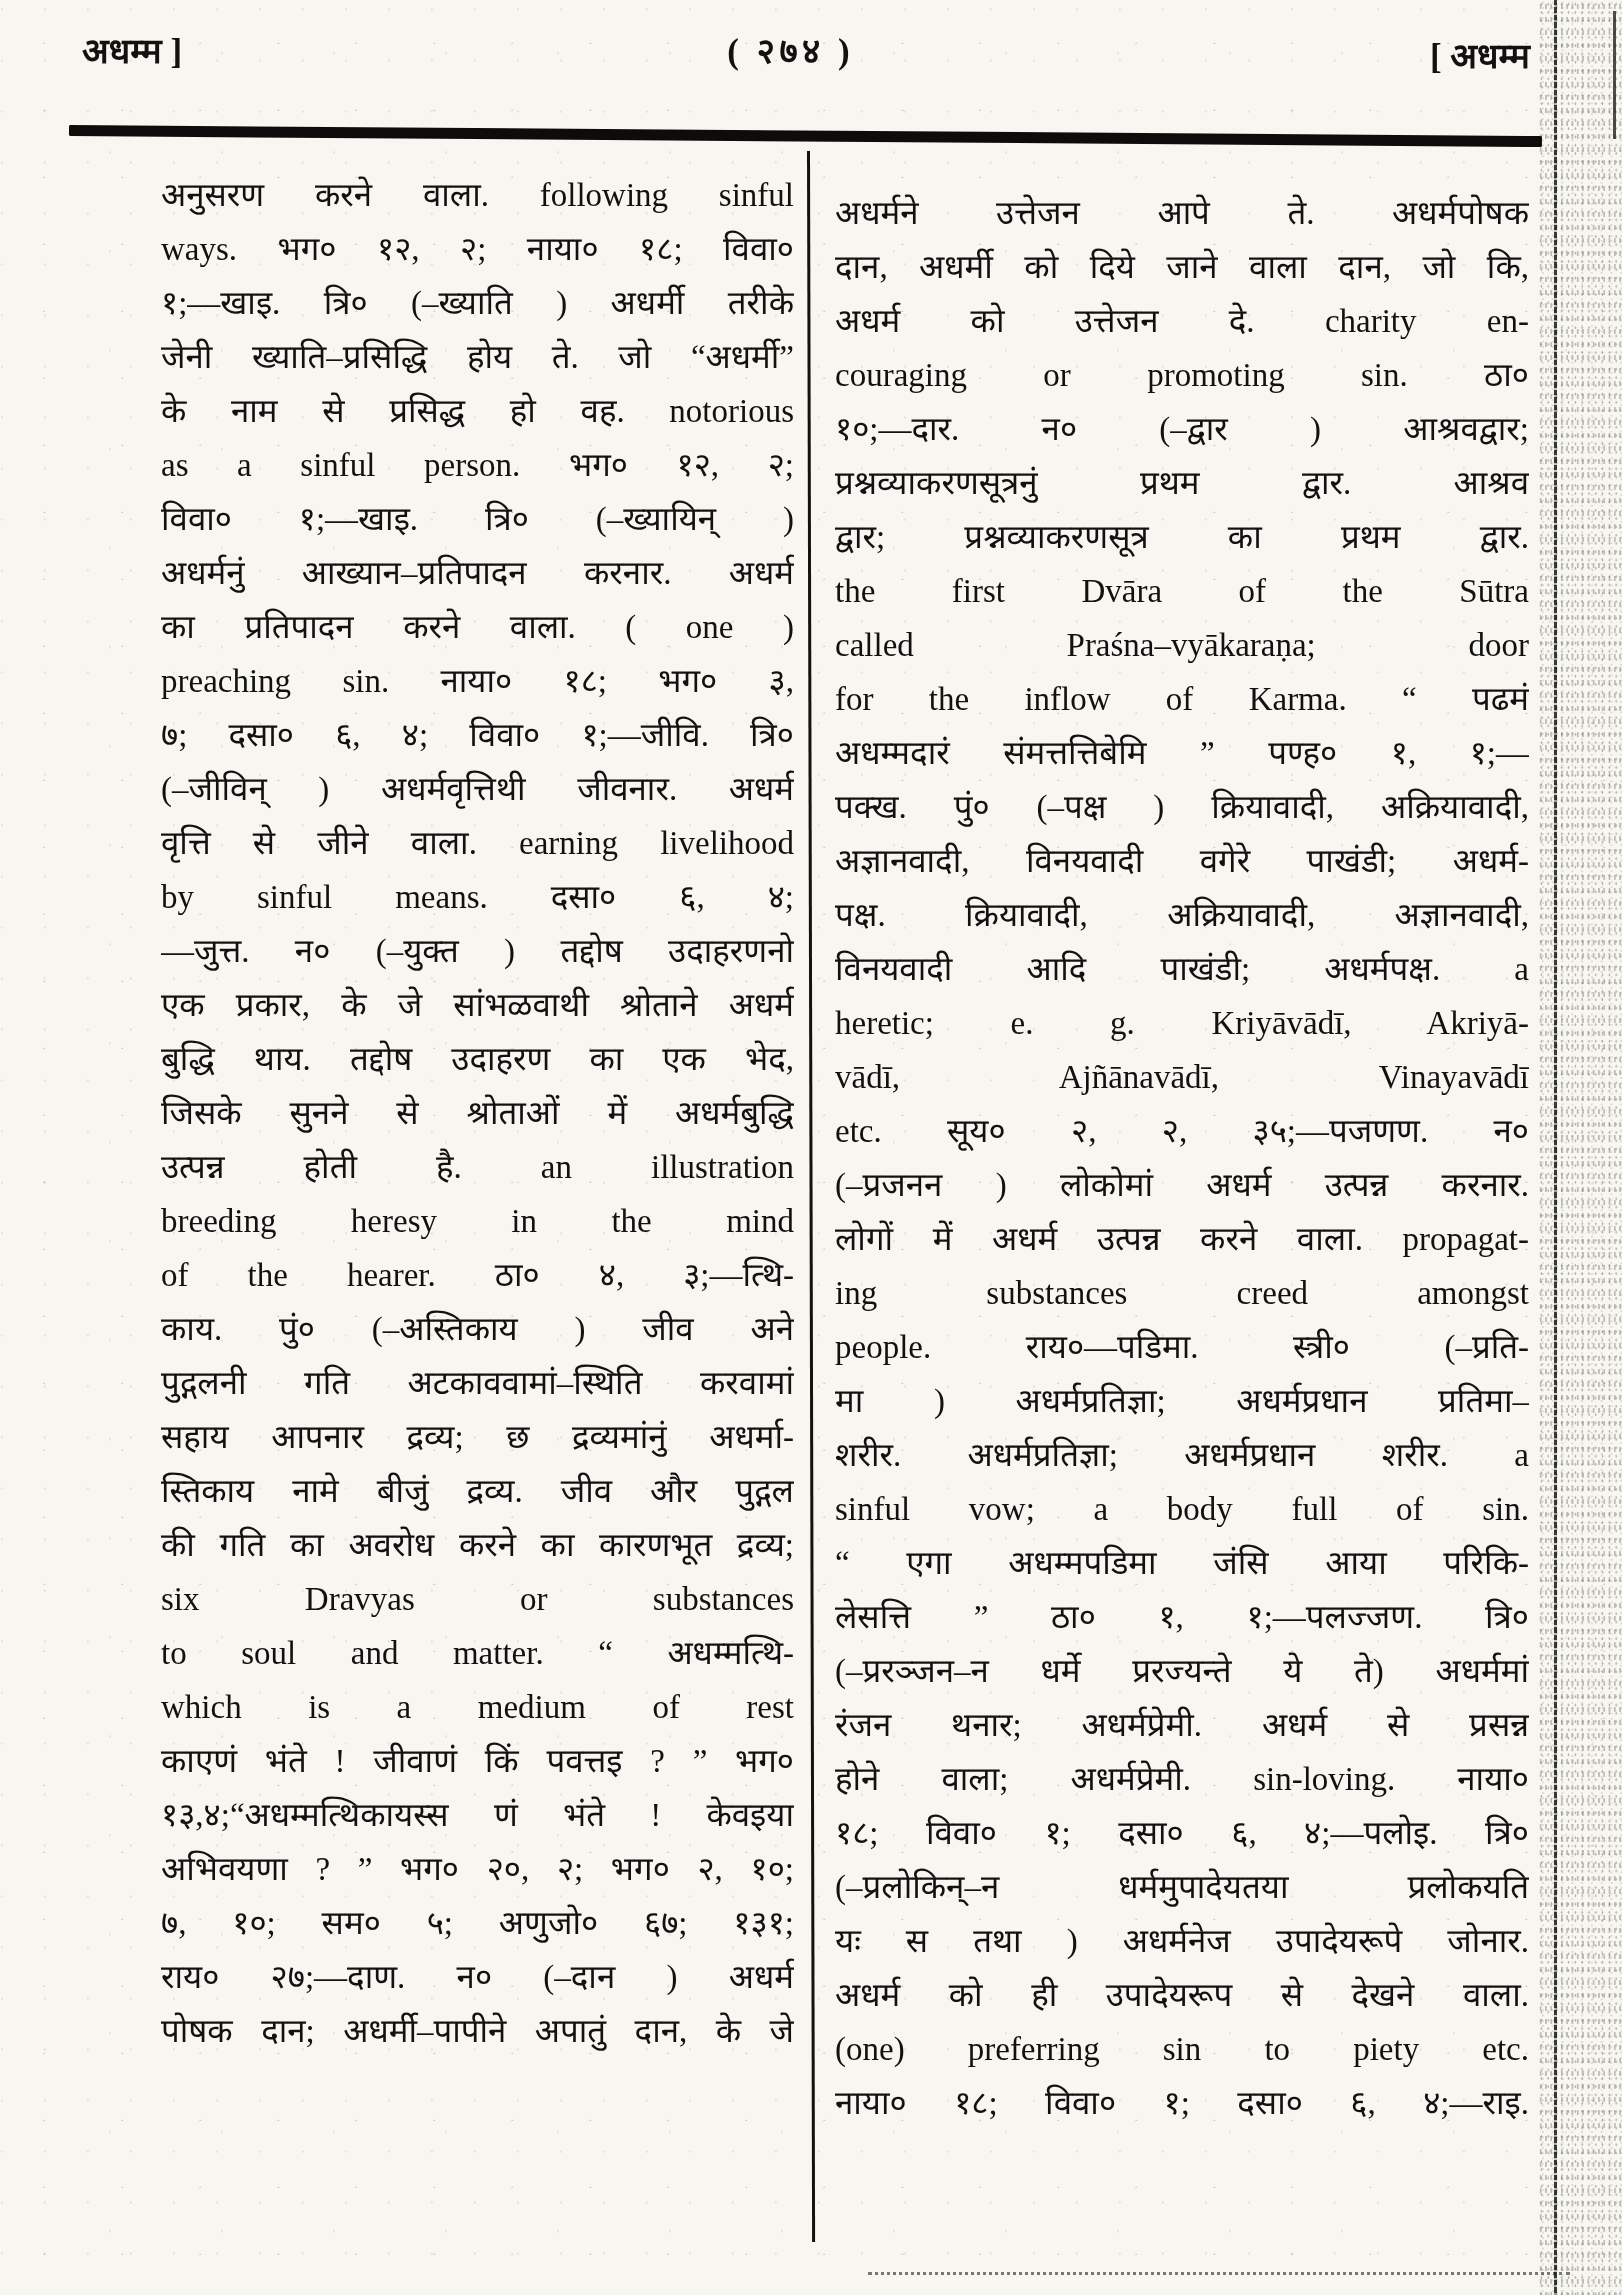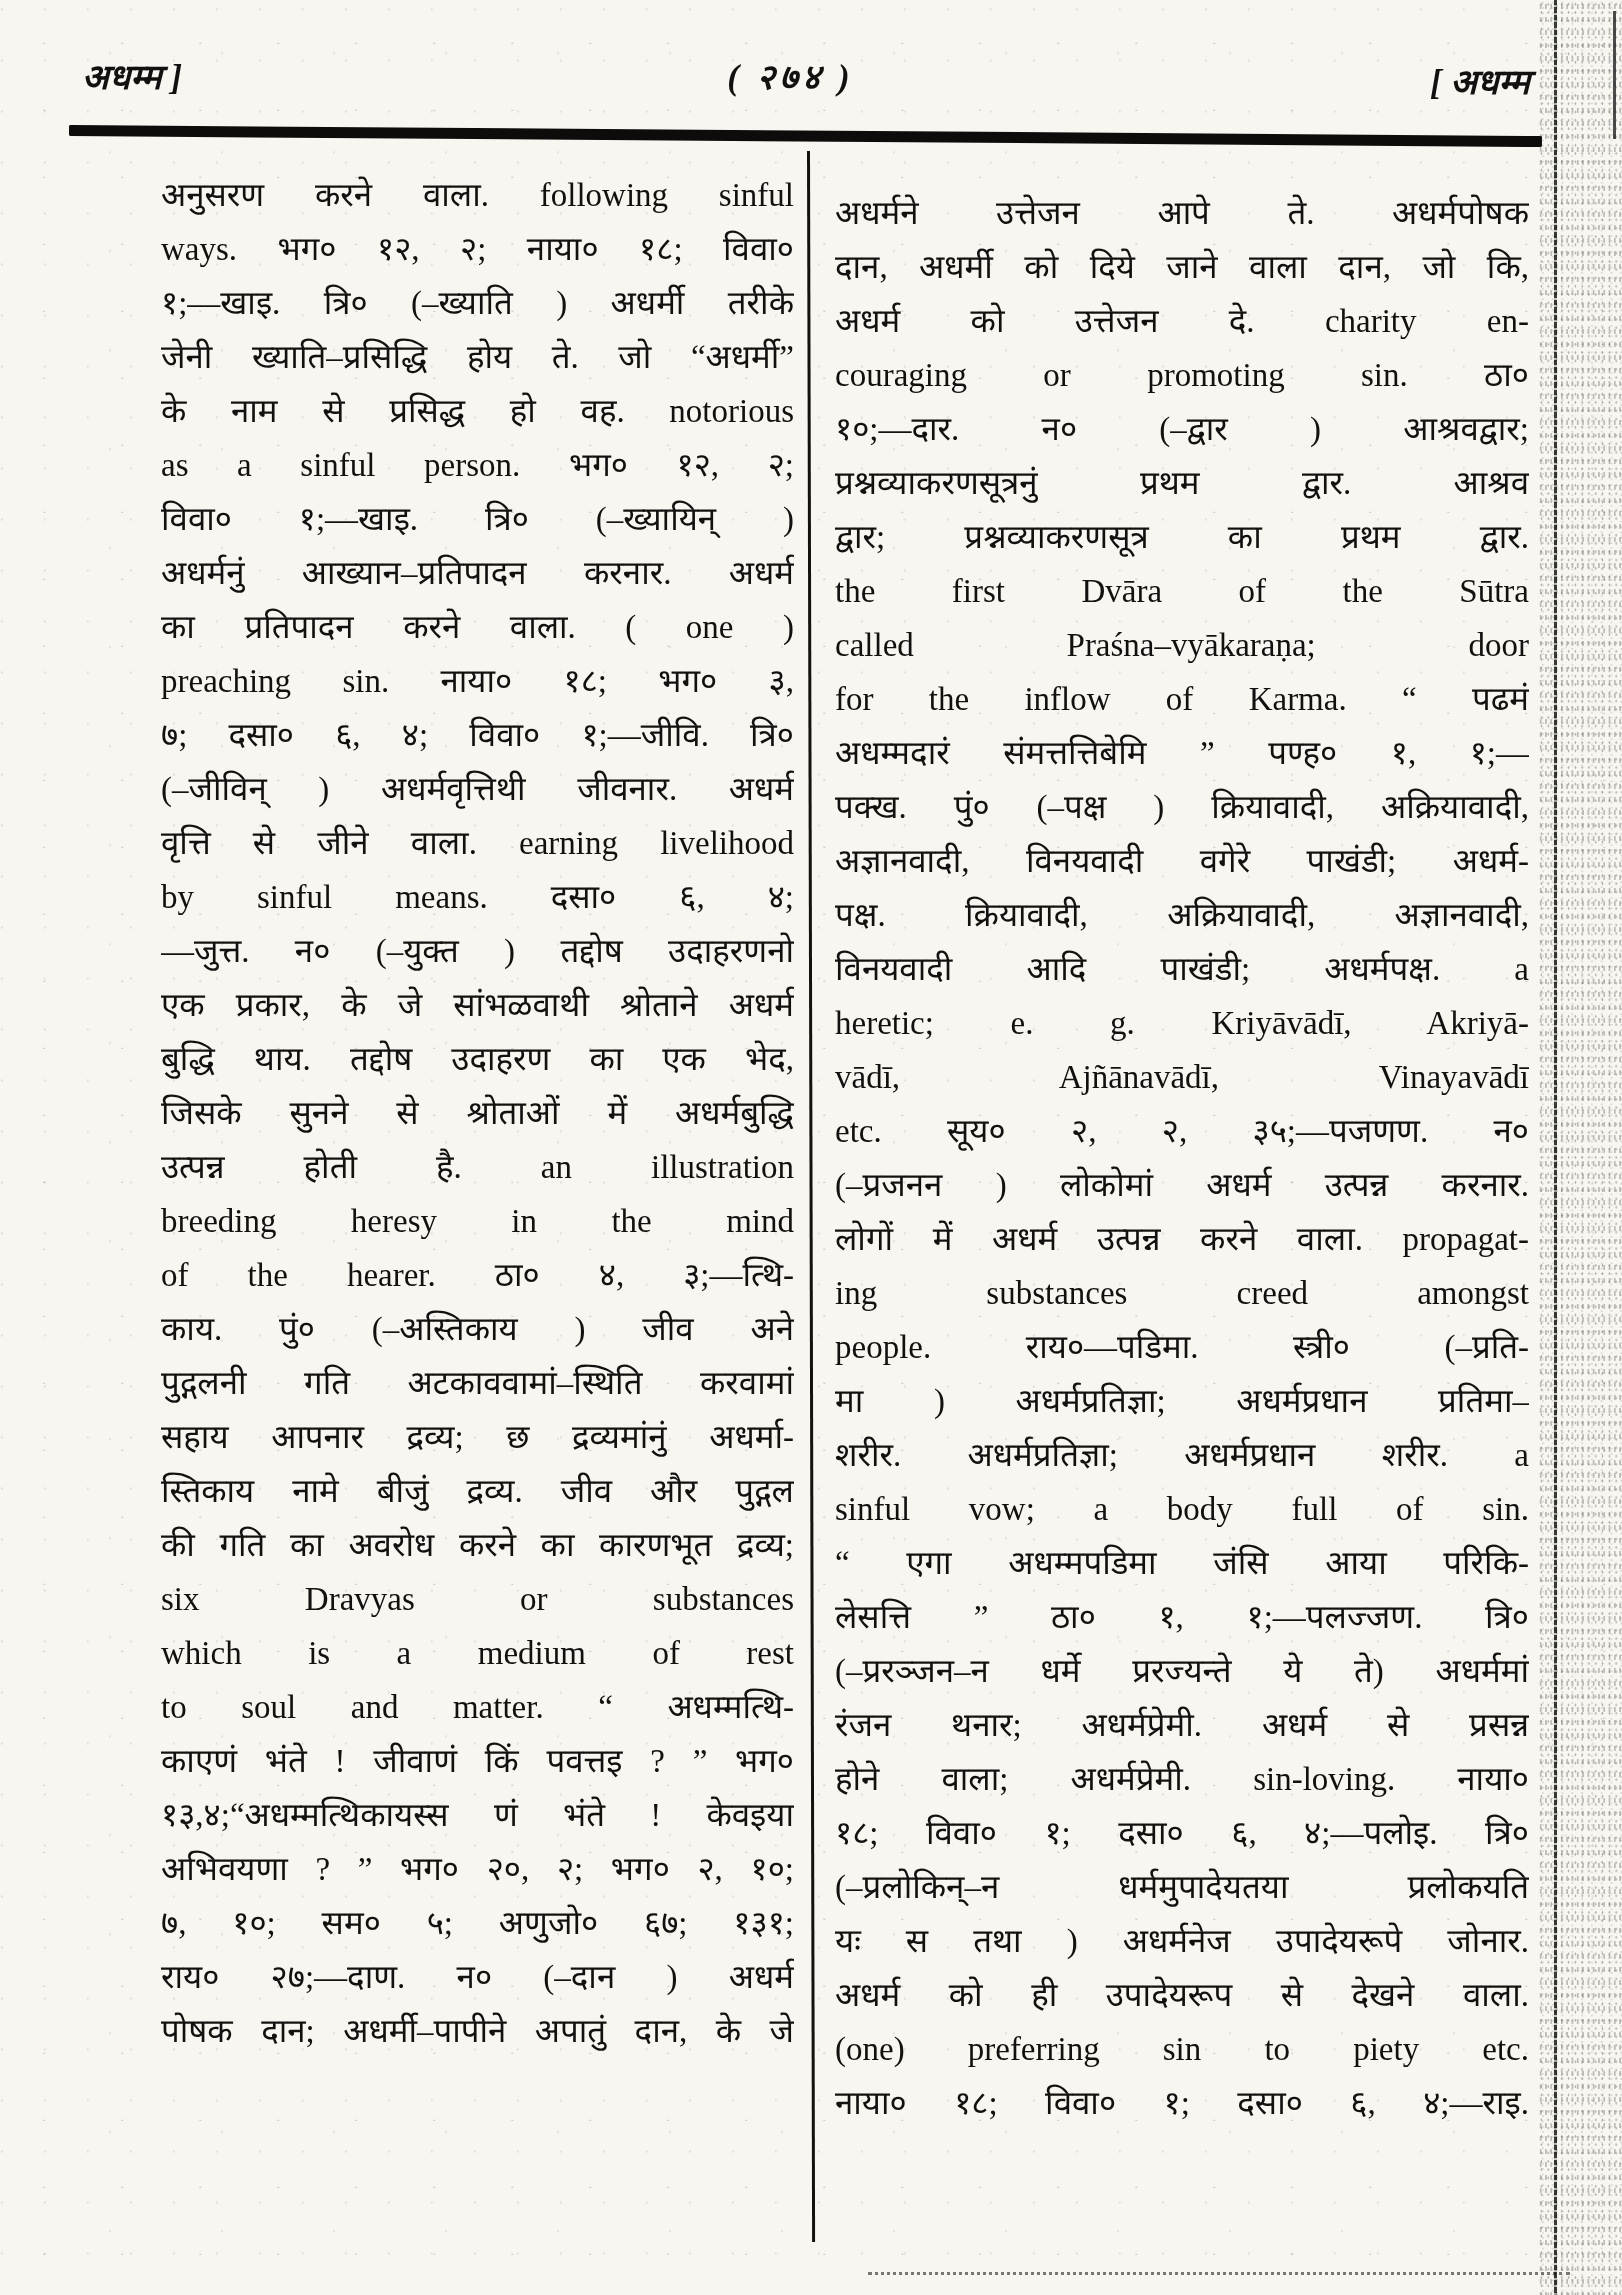--- a/index.html
+++ b/index.html
@@ -11,22 +11,22 @@
       radial-gradient(rgba(20,18,15,.22) 0.8px, transparent 1.2px),
       radial-gradient(rgba(20,18,15,.12) 0.8px, transparent 1.1px),
       radial-gradient(rgba(20,18,15,.10) 1px, transparent 1.4px);
     background-size: 78px 67px, 43px 51px, 112px 99px;
     background-position: 5.3px 9.8px, 23.4px 35px, 54px 3.8px;
     overflow:hidden;
     font-family:"Liberation Serif","DejaVu Serif",serif;
     color:#121110;
   }
   
-  .header-row{position:absolute;top:52px;left:82px;width:1448px;height:53px;
-    font-size:35px;font-weight:bold;font-style:italic;}
+  .header-row{position:absolute;top:26px;left:82px;width:1448px;height:53px;
+    font-size:35px;font-weight:bold;}
   .hdr-left{position:absolute;left:0;top:0;}
   .hdr-center{position:absolute;left:50%;transform:translateX(-62%);top:0;letter-spacing:4.5px;text-align:right;}
   .hdr-right{position:absolute;right:0;top:4.5px;}
   .head-rule{position:absolute;top:125px;left:69px;width:1473px;height:11.3px;
     background:#0d0c0b;transform:rotate(0.43deg);transform-origin:left center;
     border-radius:1.5px;}
   
   .col{position:absolute;font-size:33px;line-height:54px;}
   .col-left{left:161px;top:168px;width:633px;}
   .col-right{left:835px;top:186px;width:694px;}
@@ -86,22 +86,22 @@
       <div class="line"><span>जिसके सुनने से श्रोताओं में अधर्मबुद्धि</span></div>
       <div class="line"><span>उत्पन्न होती है. an illustration</span></div>
       <div class="line"><span>breeding heresy in the mind</span></div>
       <div class="line"><span>of the hearer. ठा० ४, ३;—</span><span class="b">त्थि-</span></div>
       <div class="line"><span class="b">काय.</span><span> पुं० (–</span><span class="b">अस्तिकाय</span><span> ) जीव अने</span></div>
       <div class="line"><span>पुद्गलनी गति अटकाववामां–स्थिति करवामां</span></div>
       <div class="line"><span>सहाय आपनार द्रव्य; छ द्रव्यमांनुं अधर्मा-</span></div>
       <div class="line"><span>स्तिकाय नामे बीजुं द्रव्य. जीव और पुद्गल</span></div>
       <div class="line"><span>की गति का अवरोध करने का कारणभूत द्रव्य;</span></div>
       <div class="line"><span>six Dravyas or substances</span></div>
+      <div class="line"><span>to soul and matter. “ </span><span class="b">अधम्मत्थि-</span></div>
       <div class="line"><span>which is a medium of rest</span></div>
-      <div class="line"><span>to soul and matter. “ </span><span class="b">अधम्मत्थि-</span></div>
       <div class="line"><span class="b">काएणं भंते ! जीवाणं किं पवत्तइ ? ”</span><span> भग०</span></div>
       <div class="line"><span>१३,४;“</span><span class="b">अधम्मत्थिकायस्स णं भंते ! केवइया</span></div>
       <div class="line"><span class="b">अभिवयणा ? ”</span><span> भग० २०, २; भग० २, १०;</span></div>
       <div class="line"><span>७, १०; सम० ५; अणुजो० ६७; १३१;</span></div>
       <div class="line"><span>राय० २७;—</span><span class="b">दाण.</span><span> न० (–</span><span class="b">दान</span><span> ) अधर्म</span></div>
       <div class="line"><span>पोषक दान; अधर्मी–पापीने अपातुं दान, के जे</span></div>
     </div>
 
   <div class="divider"></div>
 

